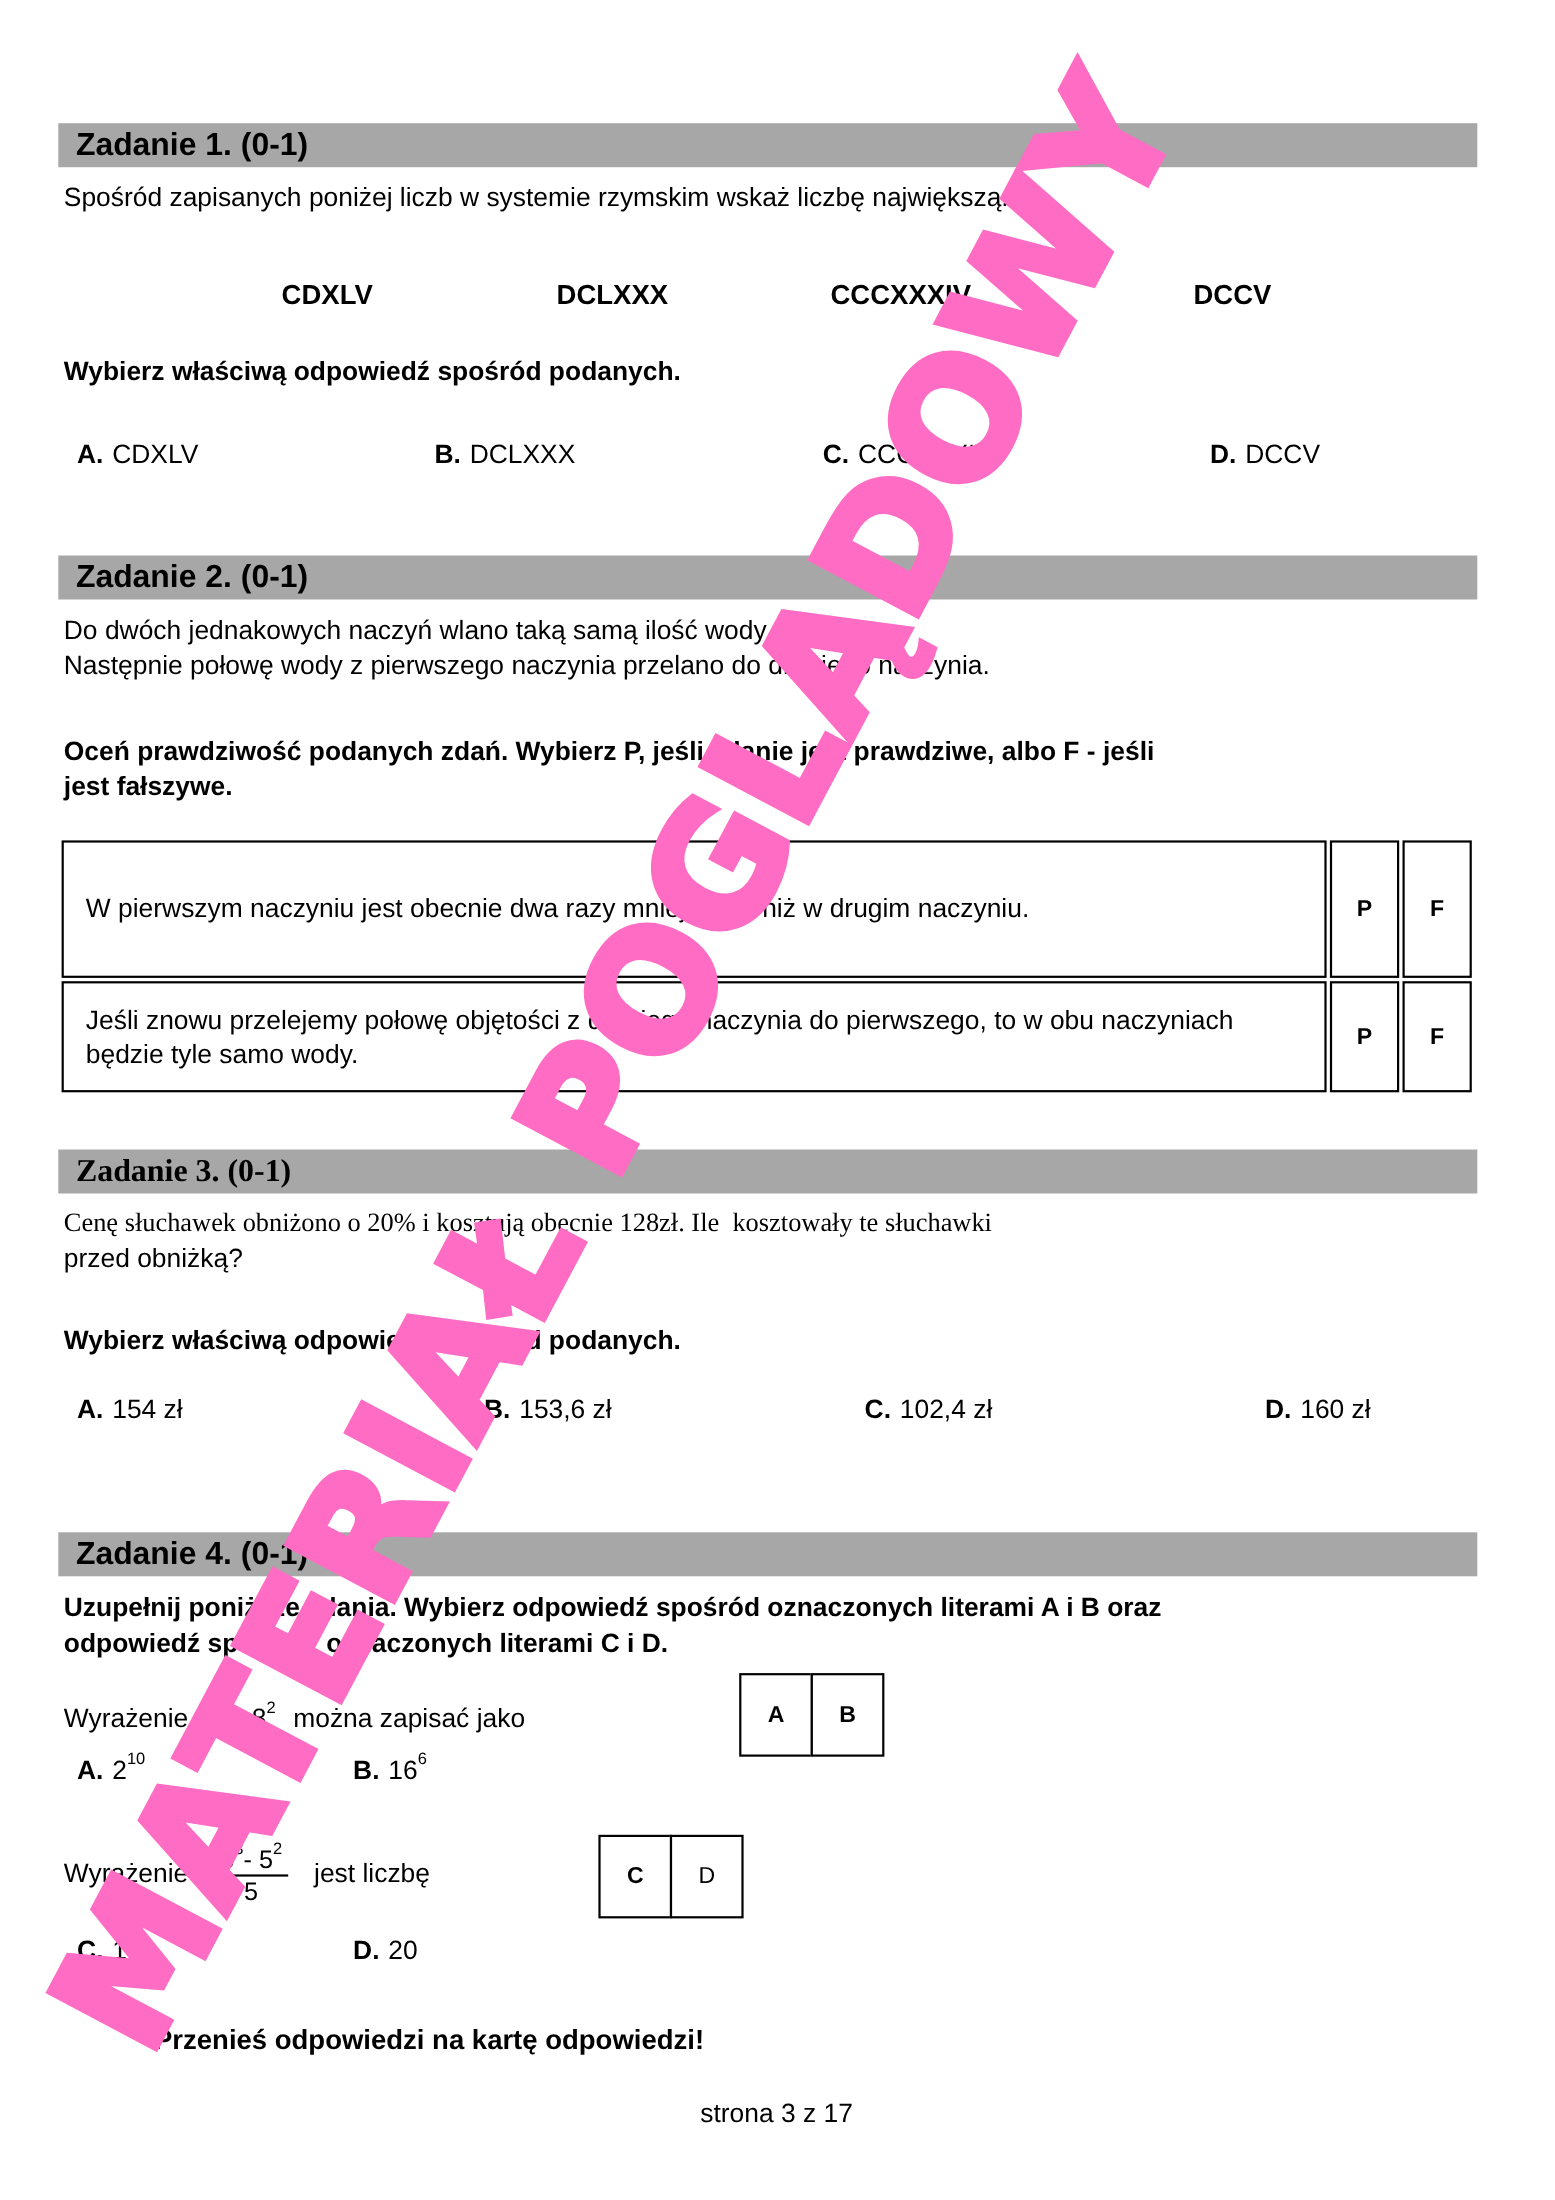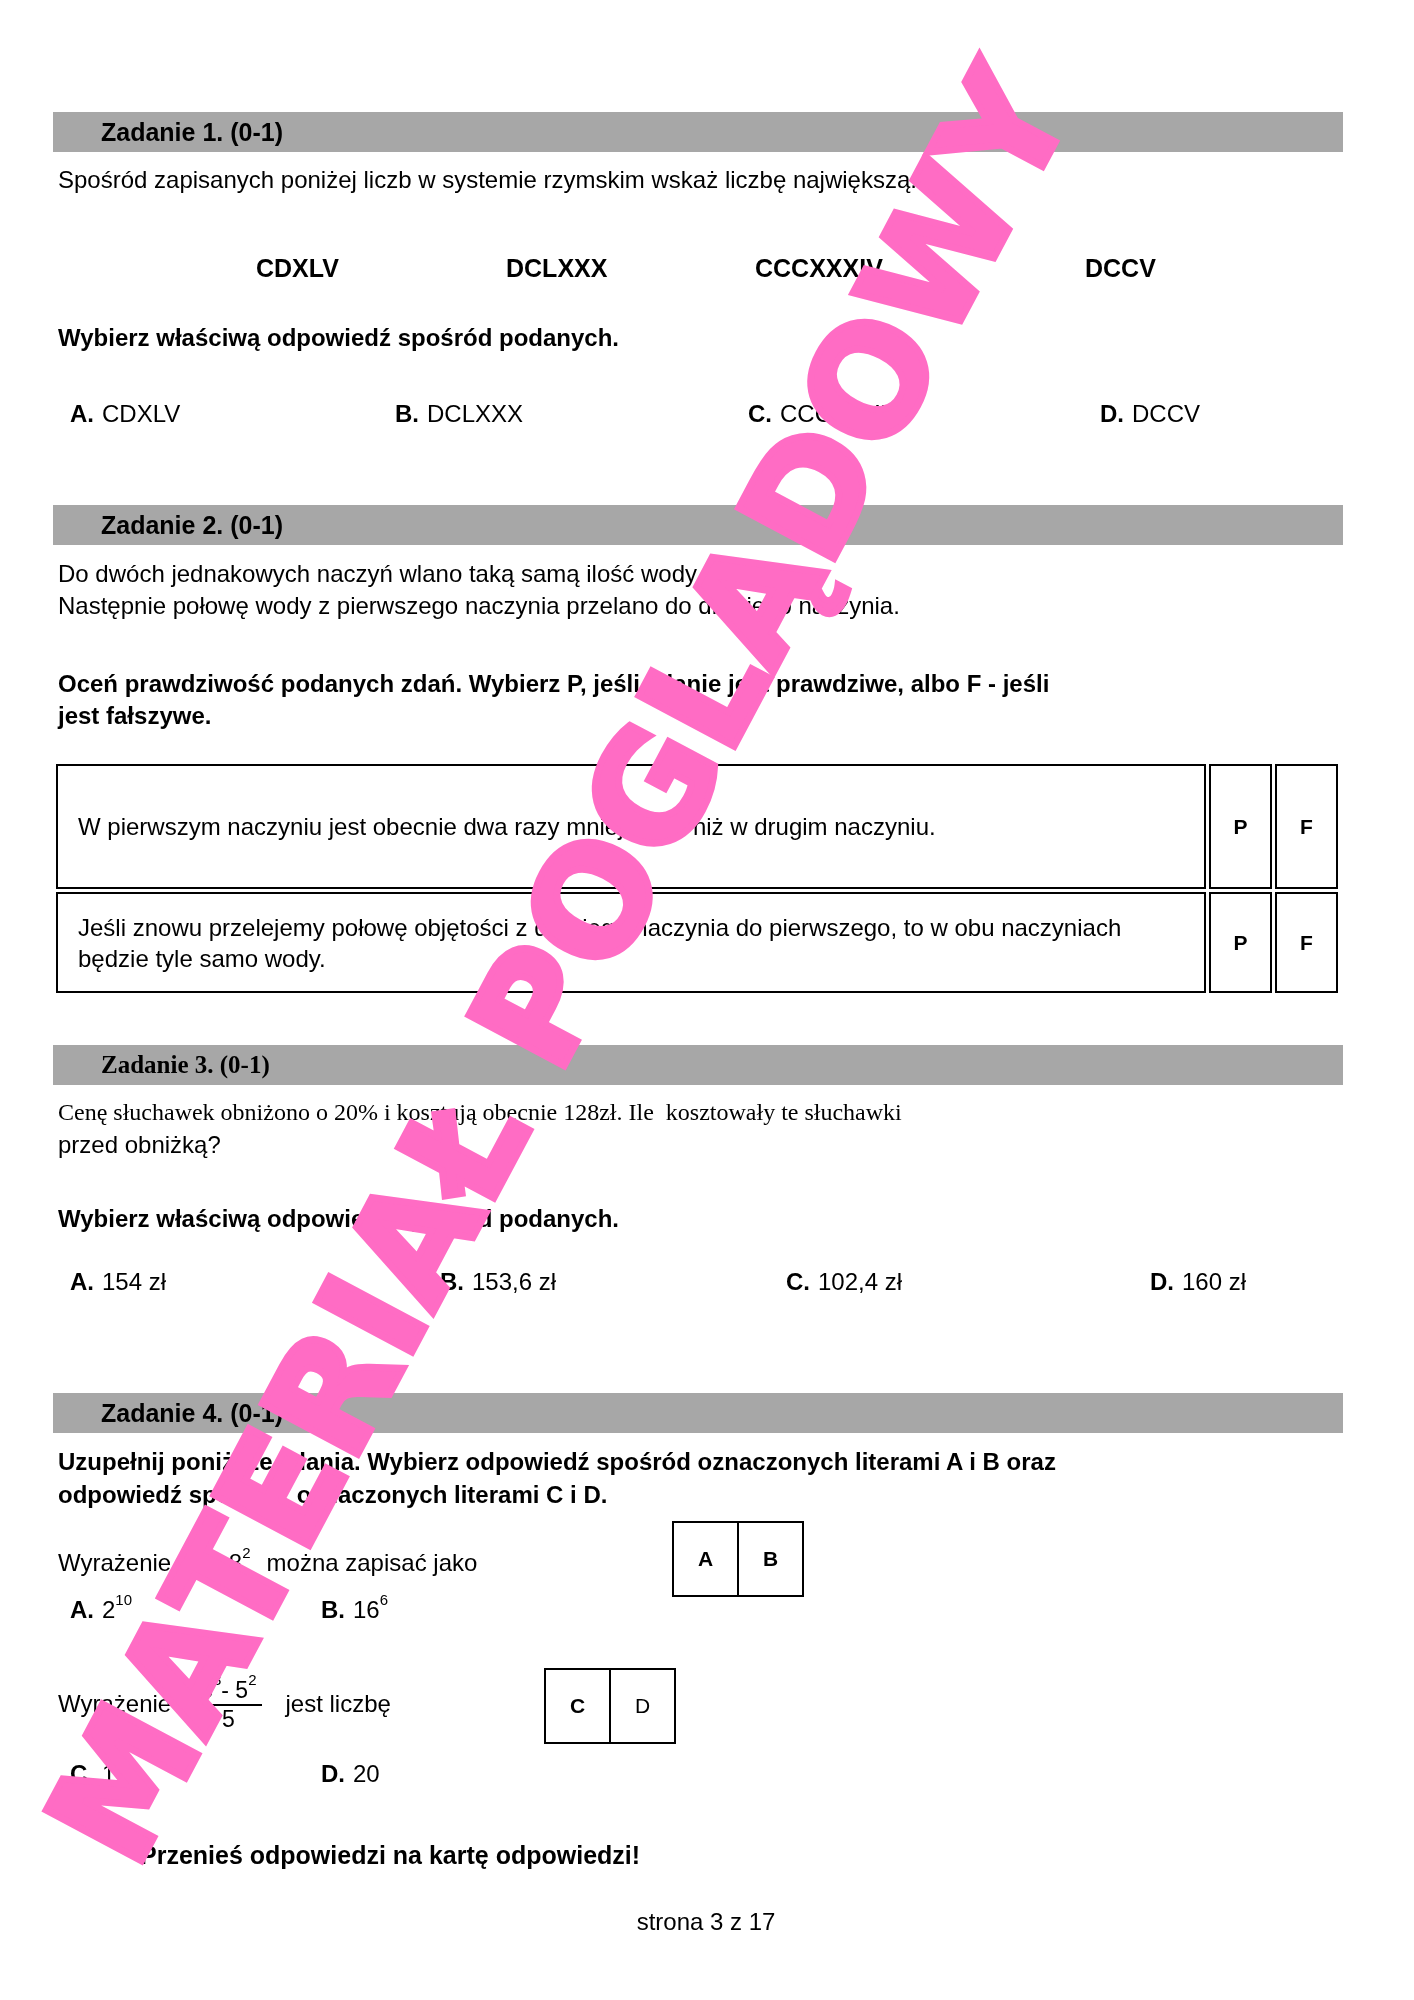--- a/index.html
+++ b/index.html
@@ -3,21 +3,21 @@
 <meta charset="utf-8">
 <style>
   * { margin:0; padding:0; box-sizing:border-box; }
   body { background:#e8e8e8; }
   .page {
     position:relative; width:1414px; height:2000px; margin:0 auto;
     background:#ffffff; overflow:hidden;
     font-family:"Liberation Sans", sans-serif; color:#000;
   }
   .bar { position:absolute; left:53px; width:1290px; height:40px; background:#a7a7a7; }
-  .bar > span { display:block; font-weight:bold; font-size:25px; line-height:40px; padding-left:16px;margin-left:32px; }
+  .bar > span { display:block; font-weight:bold; font-size:29px; line-height:40px; padding-left:16px; }
   #bar1 { top:112px; } #bar2 { top:505px; } #bar3 { top:1045px;font-family:Liberation Serif, serif; } #bar4 { top:1393px; }
 
   .txt { position:absolute; left:58px; font-size:24px; line-height:32px; white-space:pre; }
   .b { font-weight:bold; }
 
   #t1-intro { top:164px; }
   .numeral { position:absolute; top:254px; font-size:25px; font-weight:bold; white-space:nowrap; }
   #num1 { left:256px; } #num2 { left:506px; } #num3 { left:755px; } #num4 { left:1085px; }
   #t1-prompt { top:322px; }
 

